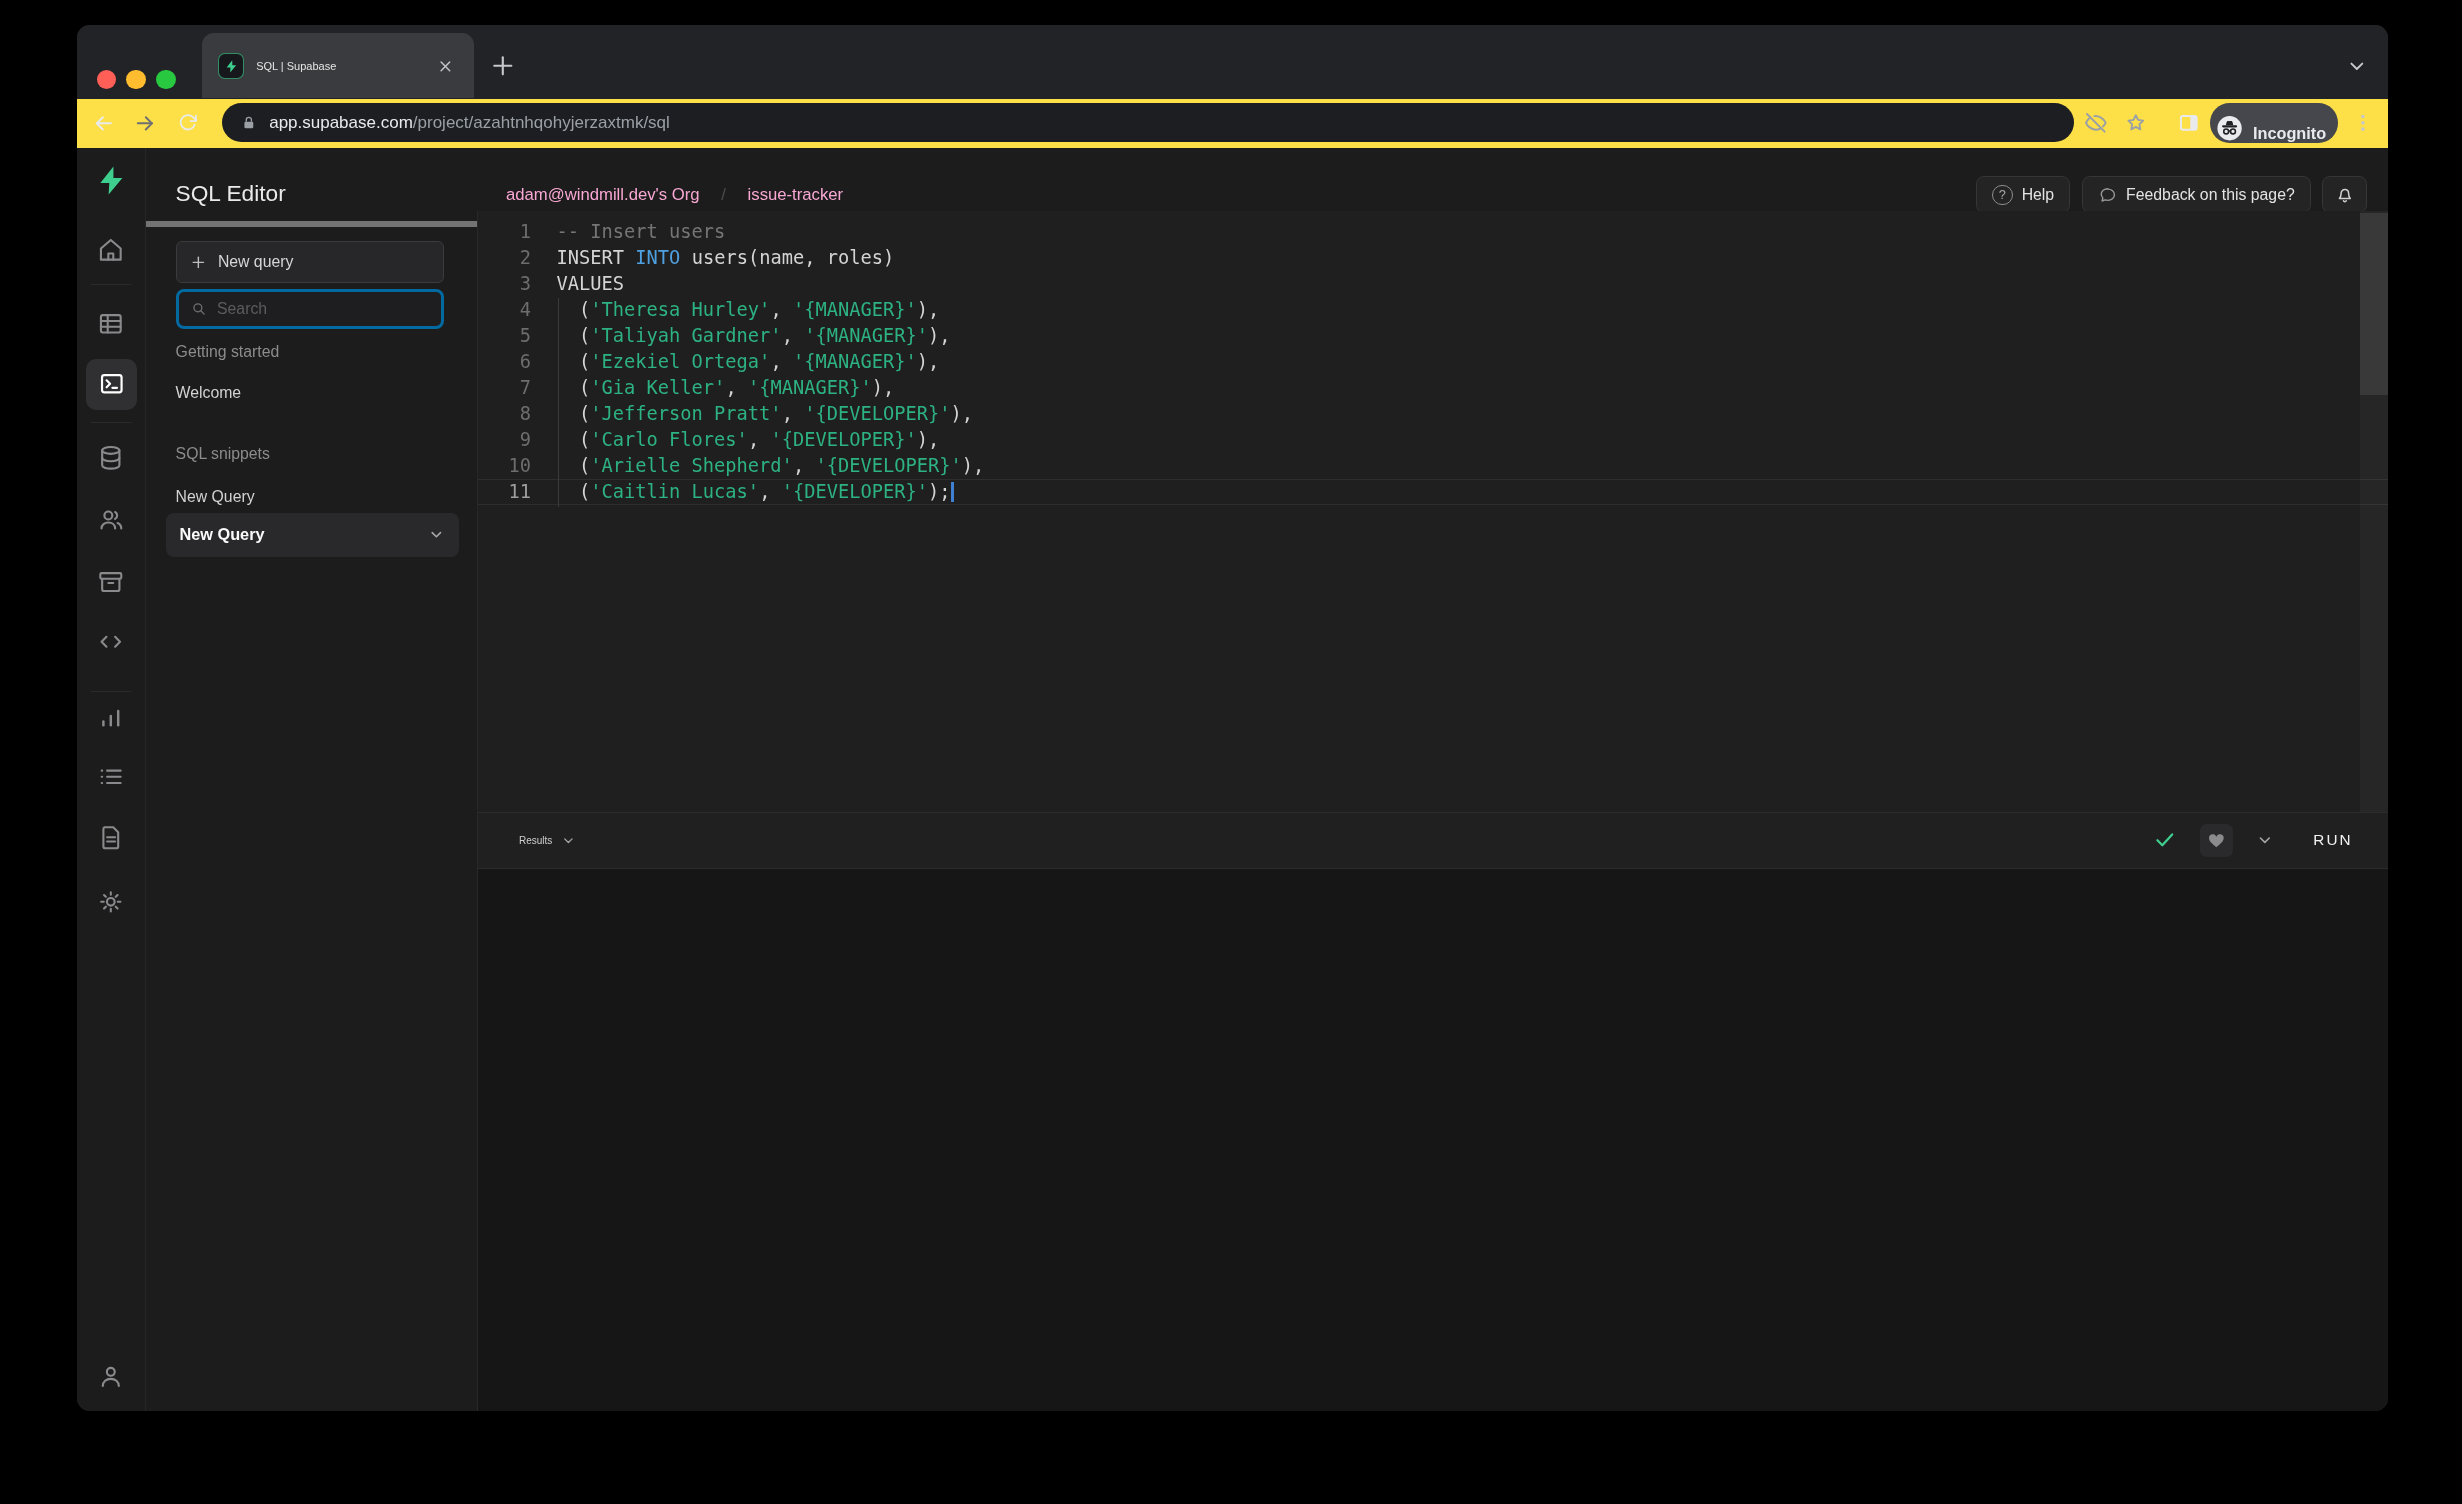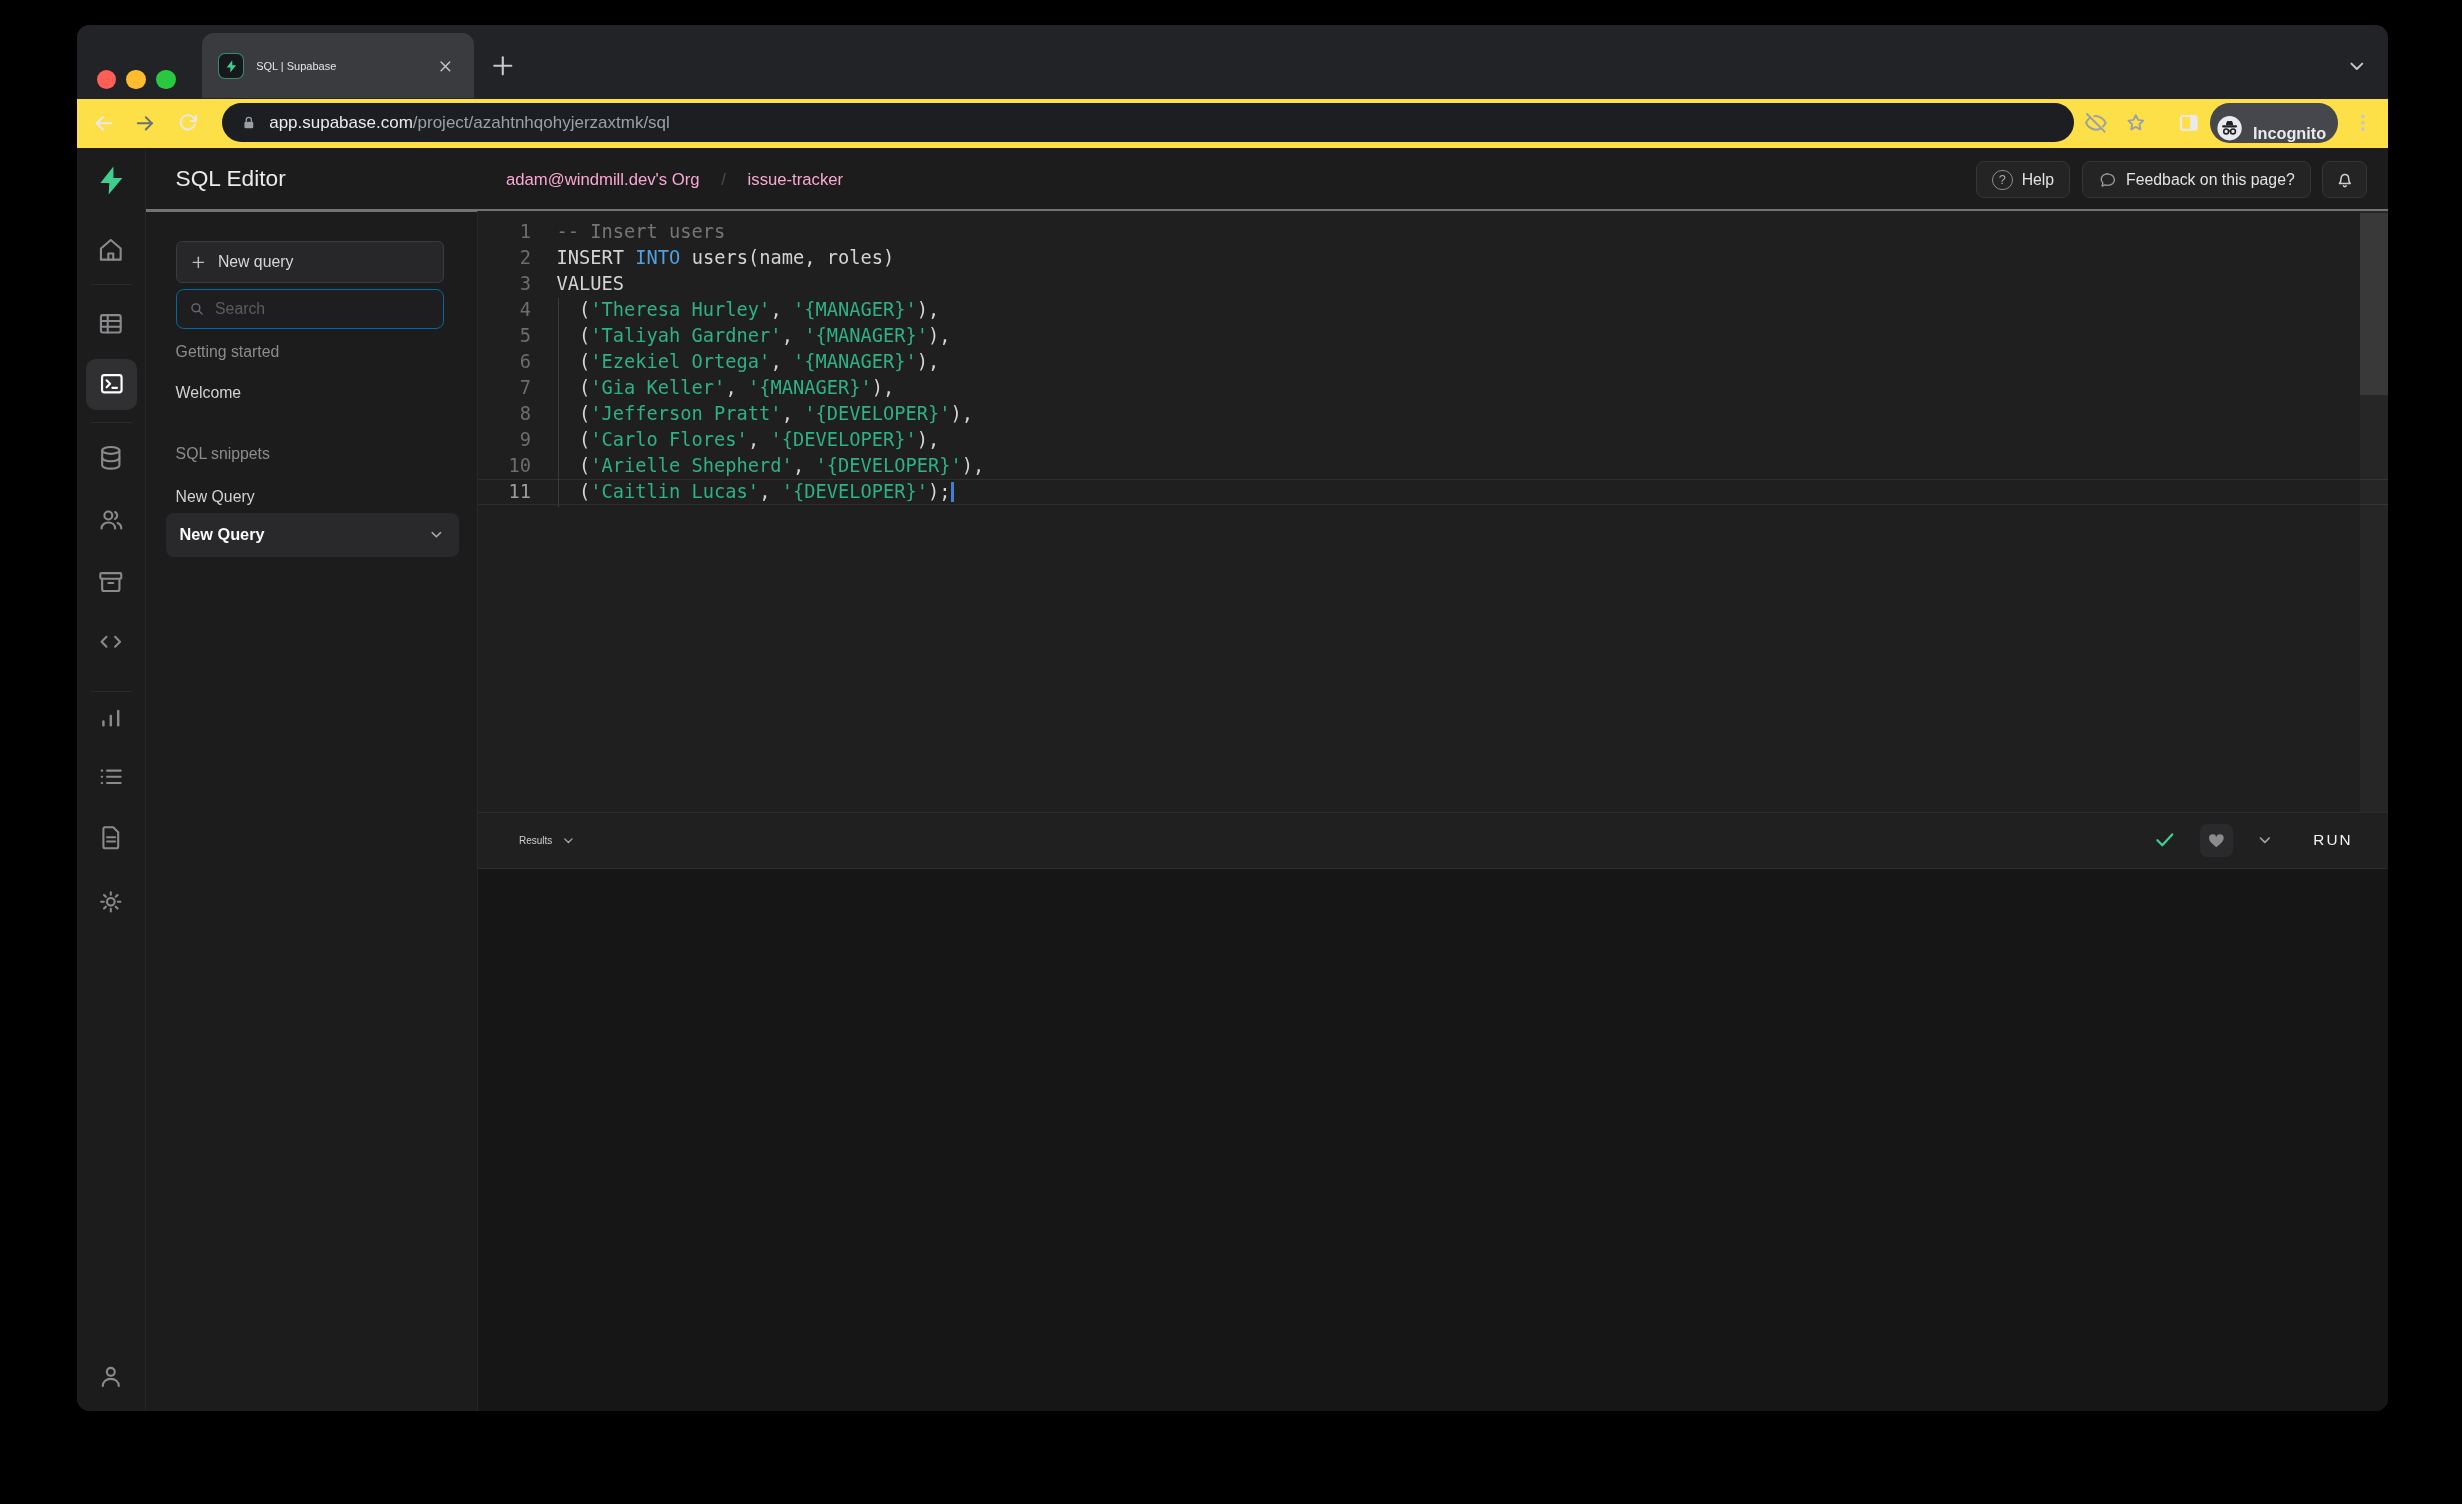--- a/index.html
+++ b/index.html
@@ -54,37 +54,37 @@
 
   
   .rail{position:absolute;left:0;top:0;width:69px;height:100%;border-right:1px solid #262626;}
   .rail-item{position:absolute;left:16.7px;width:35px;height:35px;display:flex;align-items:center;justify-content:center;color:#8a8a8d;}
   .rail-item.logo{color:var(--accent-green);top:15.8px;}
   .rail-active{position:absolute;left:8.9px;top:211px;width:51px;height:51px;border-radius:9.9px;background:#303032;
     display:flex;align-items:center;justify-content:center;color:#fff;}
   .rail-div{position:absolute;left:13.8px;width:41px;height:1px;background:#2a2a2a;}
 
   
-  .topbar{position:absolute;left:69px;right:0;top:1px;height:63px;border-bottom:3px solid #737373;}
+  .topbar{position:absolute;left:69px;right:0;top:16px;height:63px;border-bottom:6px solid #737373;}
   .page-title{position:absolute;left:29.6px;top:16.7px;font-size:22.7px;color:#eaeaea;font-weight:400;}
   .crumbs{position:absolute;left:360px;top:21.7px;display:flex;align-items:center;gap:21.7px;font-size:16.7px;}
   .crumb{color:#f9a8d4;} .crumb-sep{color:#4d4d4d;}
   .top-actions{position:absolute;right:20.7px;top:12.8px;display:flex;gap:11.8px;align-items:center;}
   .pillbtn{height:37px;border-radius:7.9px;background:#242425;border:1px solid #363638;
     display:flex;align-items:center;gap:8.9px;padding:0 14.8px;color:#e3e3e3;font-size:15.8px;white-space:nowrap;}
   .qmark{width:20.7px;height:20.7px;border-radius:50%;border:1.5px solid #8d8d8d;color:#a9a9a9;
     display:flex;align-items:center;justify-content:center;font-size:12.8px;}
   .bellbtn{width:45px;justify-content:center;padding:0;color:#cfcfcf;}
 
   
   .panel{position:absolute;left:69px;top:63px;width:332px;bottom:0;border-right:1px solid #282828;}
   .nq-btn{position:absolute;left:29.6px;top:30.5px;width:268px;height:42px;border-radius:5.9px;background:#27272a;
     border:1px solid #3b3b3d;display:flex;align-items:center;gap:10.8px;padding:0 13.8px;color:#d6d6d6;font-size:15.8px;}
   .searchbox{position:absolute;left:29.6px;top:78px;width:268px;height:40px;border-radius:7.9px;background:#1e1e20;
-    border:1px solid #0369a1;display:flex;align-items:center;gap:9.9px;padding:0 12.8px;color:#6f6f6f;}
+    border:3px solid #0369a1;display:flex;align-items:center;gap:9.9px;padding:0 12.8px;color:#6f6f6f;}
   .searchbox input{background:transparent;border:none;outline:none;color:#bdbdbd;font-size:15.8px;width:100%;
     font-family:"Liberation Sans",sans-serif;}
   .searchbox input::placeholder{color:#5c5c5e;}
   .sec-label{position:absolute;left:29.6px;font-size:15.8px;color:#8c8c8c;}
   .panel-item{position:absolute;left:29.6px;font-size:15.8px;color:#d2d2d2;}
   .active-row{position:absolute;left:19.7px;top:302px;width:293px;height:44px;border-radius:7.9px;background:#29292b;
     display:flex;align-items:center;padding:0 13.8px;}
   .active-row .lbl{color:#fafafa;font-size:16.3px;font-weight:700;flex:1;}
   .active-row .chev{color:#a9a9a9;}
 

